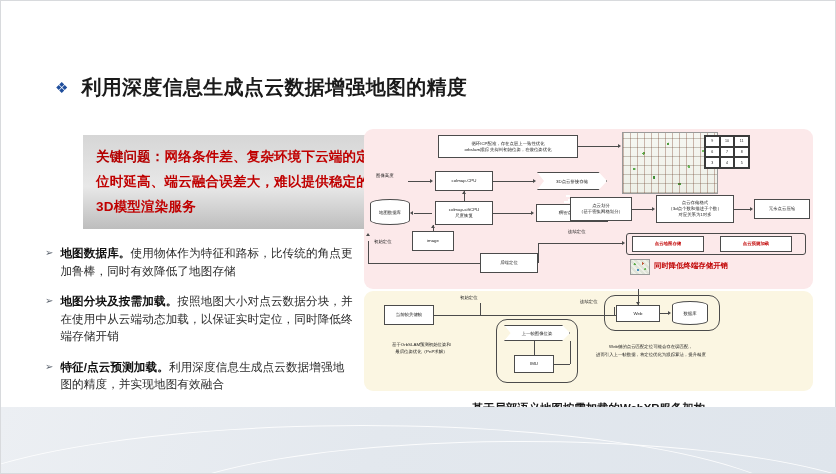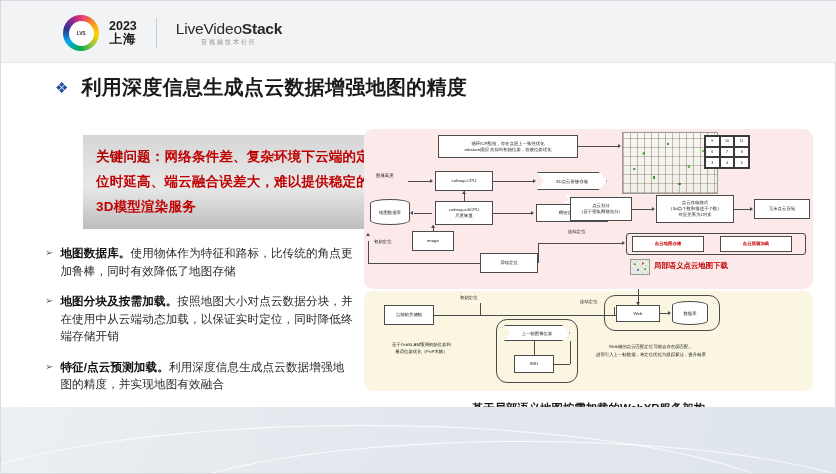--- a/index.html
+++ b/index.html
@@ -190,36 +190,20 @@
     border: 1px solid rgba(255,255,255,.85);
   }
   .footer-wave::before { width: 900px; height: 190px; left: -90px; top: 18px; }
   .footer-wave::after  { width: 760px; height: 150px; left: 140px; top: 34px; }
 </style>
 </head>
 <body>
 
 <div id="slide">
 
-  <div class="header">
-    <div class="logo-row">
-      <div class="logo-ring">
-        <span class="inner-mark">LVS</span>
-      </div>
-      <div class="logo-year">
-        <div>2023</div>
-        <div class="city">上海</div>
-      </div>
-      <div class="logo-div"></div>
-      <div class="lvs">
-        <div class="lvs-main"><span>L</span><span>ive</span><span>Video</span><b>Stack</b></div>
-        <div class="lvs-sub">音视频技术社区</div>
-      </div>
-    </div>
-  </div>
 
   <div class="title-row">
     <span class="title-bullet">❖</span>
     <span class="slide-title">利用深度信息生成点云数据增强地图的精度</span>
   </div>
 
   <div class="keybox">
     <span class="lead">关键问题：</span><span>网络条件差、复杂环境下云端的定位时延高、端云融合误差大，难以提供稳定的3D模型渲染服务</span>
   </div>
 
@@ -333,21 +317,21 @@
     <div class="lbl" style="left:204px;top:100px;">连续定位</div>
     <div class="ln v" style="left:174px;top:114px;height:20px;"></div>
     <div class="ln h" style="left:174px;top:114px;width:84px;"></div>
     <div class="arr" style="left:258px;top:112px;"></div>
 
     <div class="grp" style="left:262px;top:104px;width:180px;height:22px;border-radius:3px;"></div>
     <div class="node red" style="left:268px;top:107px;width:72px;height:16px;">点云地图存储</div>
     <div class="node red" style="left:356px;top:107px;width:72px;height:16px;">点云预测加载</div>
 
     <div class="thumb" style="left:266px;top:130px;width:20px;height:16px;"></div>
-    <div class="lbl red" style="left:290px;top:134px;">局部语义点云地图下载</div>
+    <div class="lbl red" style="left:290px;top:134px;">同时降低终端存储开销</div>
 
     <div class="node" style="left:20px;top:176px;width:50px;height:20px;">当前帧关键帧</div>
     <div class="lbl" style="left:96px;top:166px;">初始定位</div>
     <div class="lbl" style="left:216px;top:170px;">连续定位</div>
 
     <div class="ln h" style="left:70px;top:186px;width:216px;"></div>
     <div class="arr" style="left:286px;top:184px;"></div>
     <div class="ln v" style="left:116px;top:174px;height:12px;"></div>
     <div class="ln v" style="left:250px;top:178px;height:8px;"></div>
 

